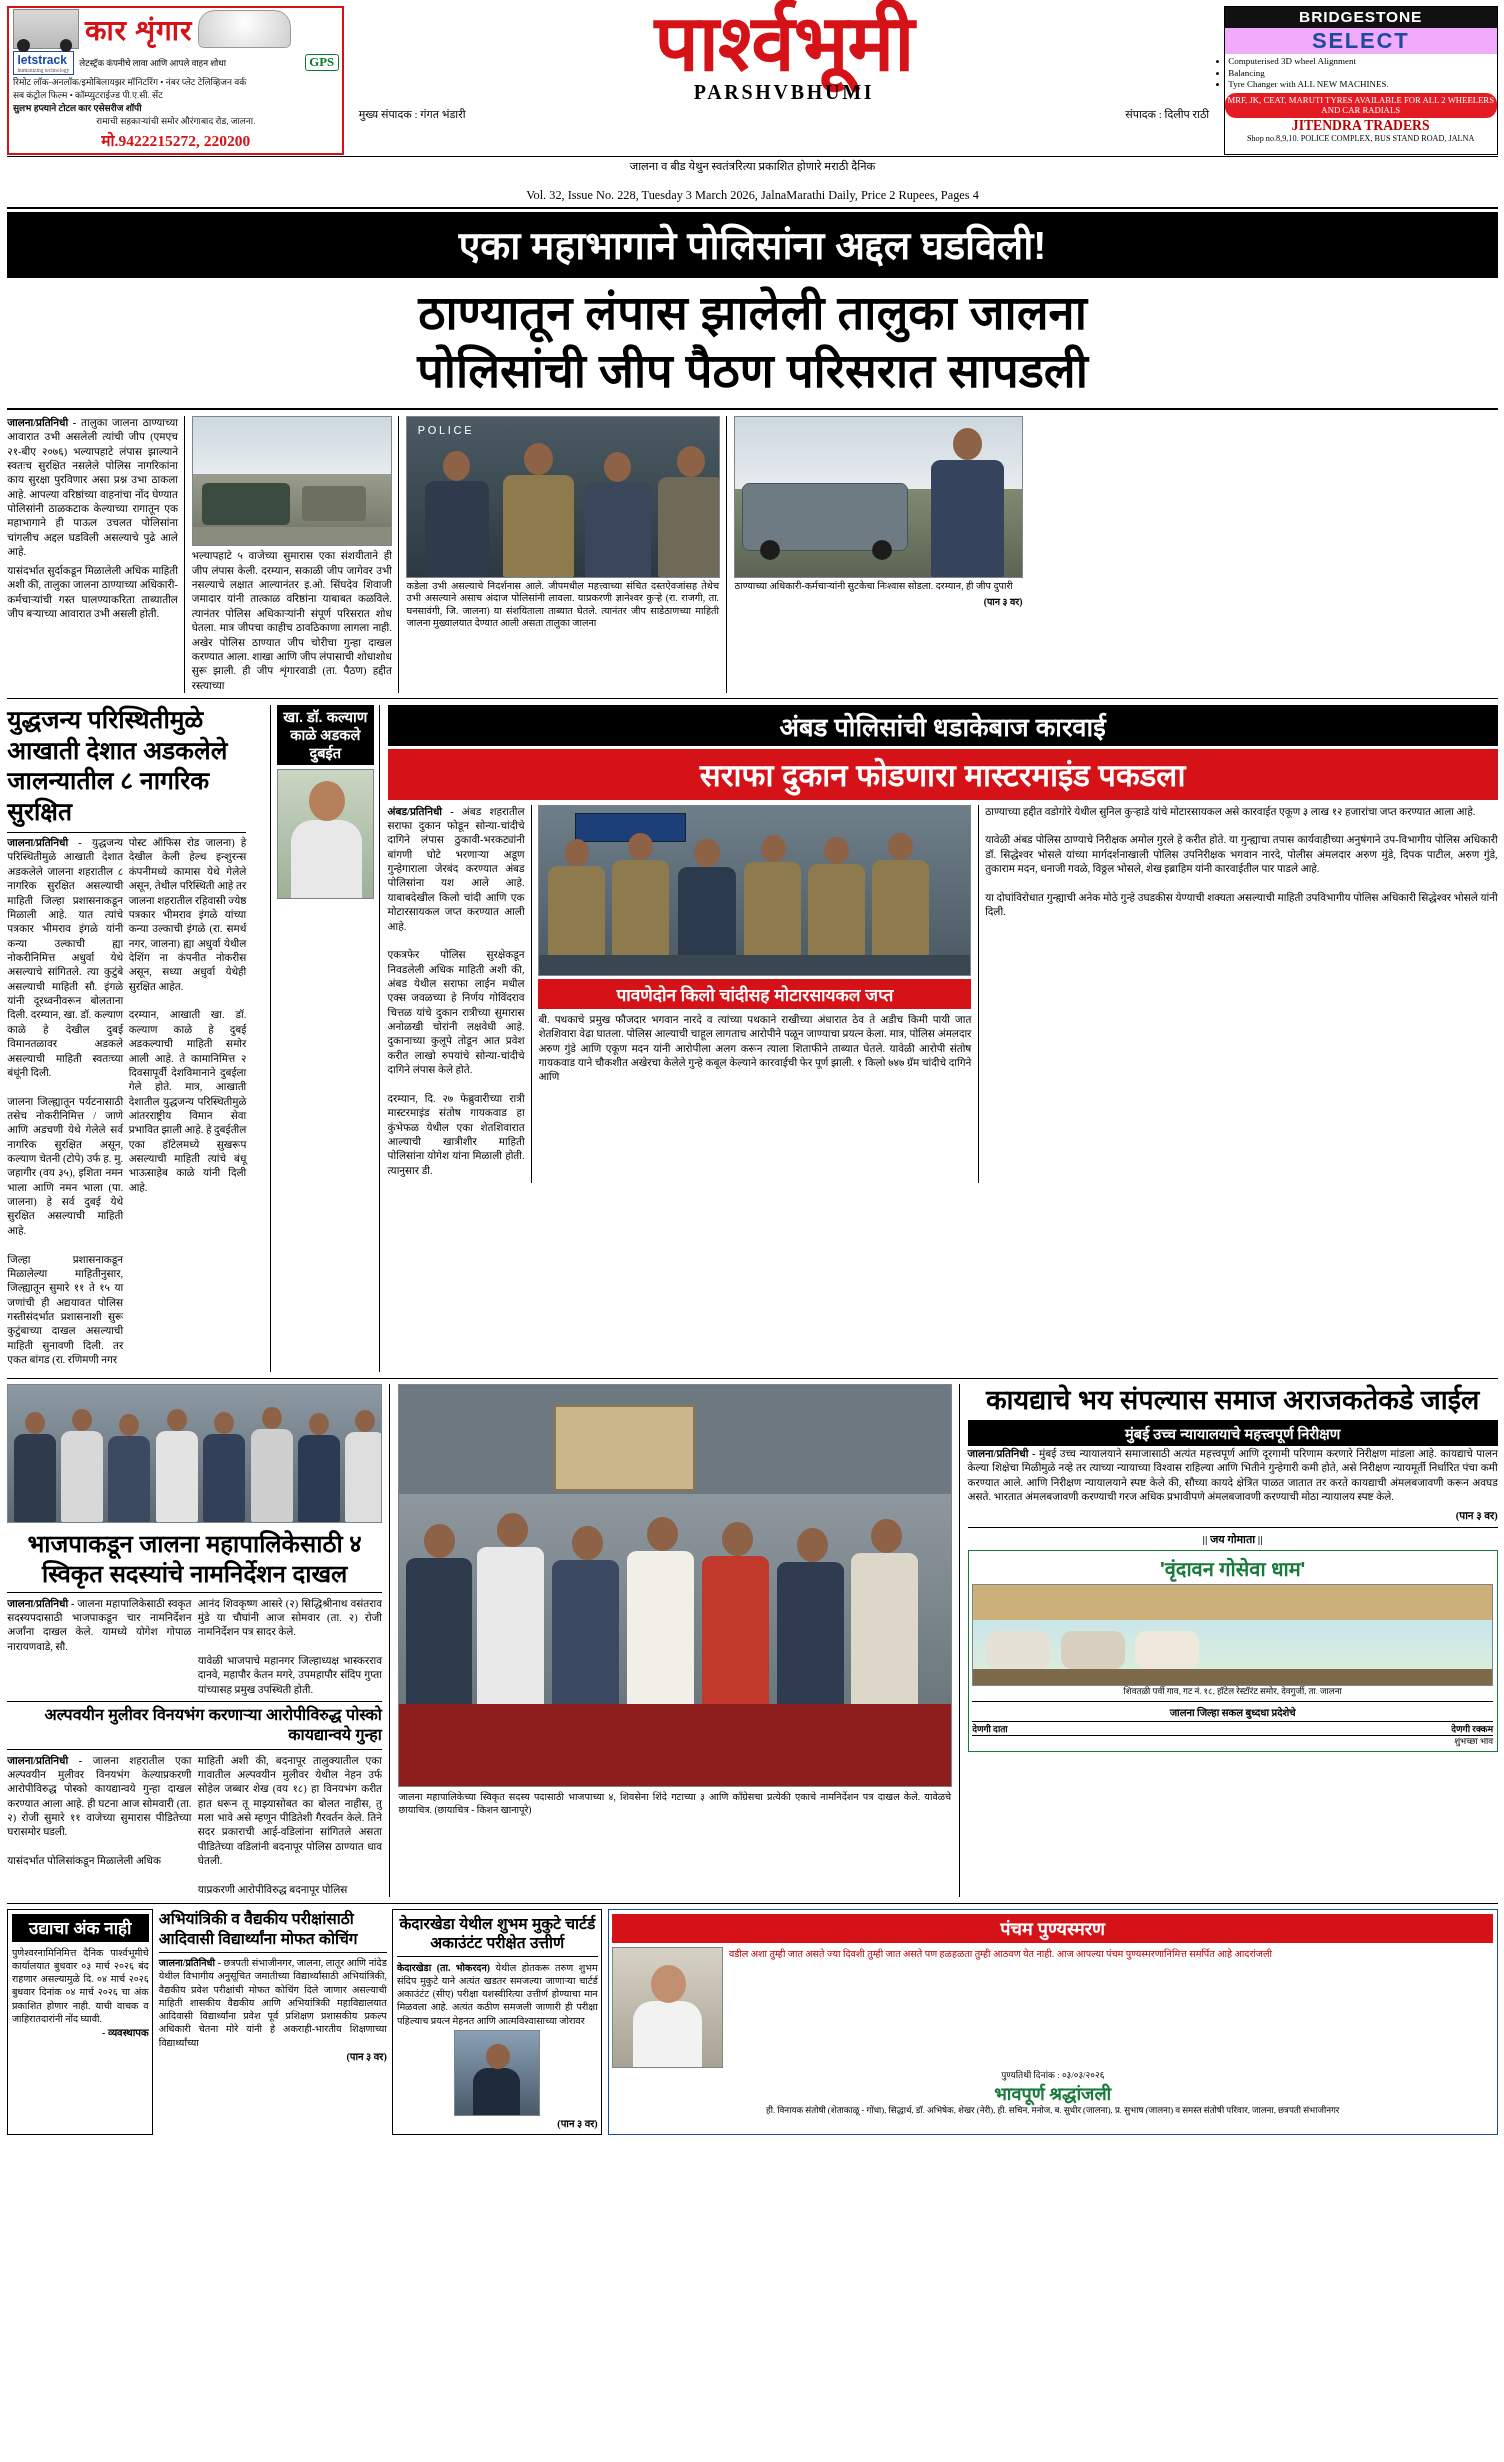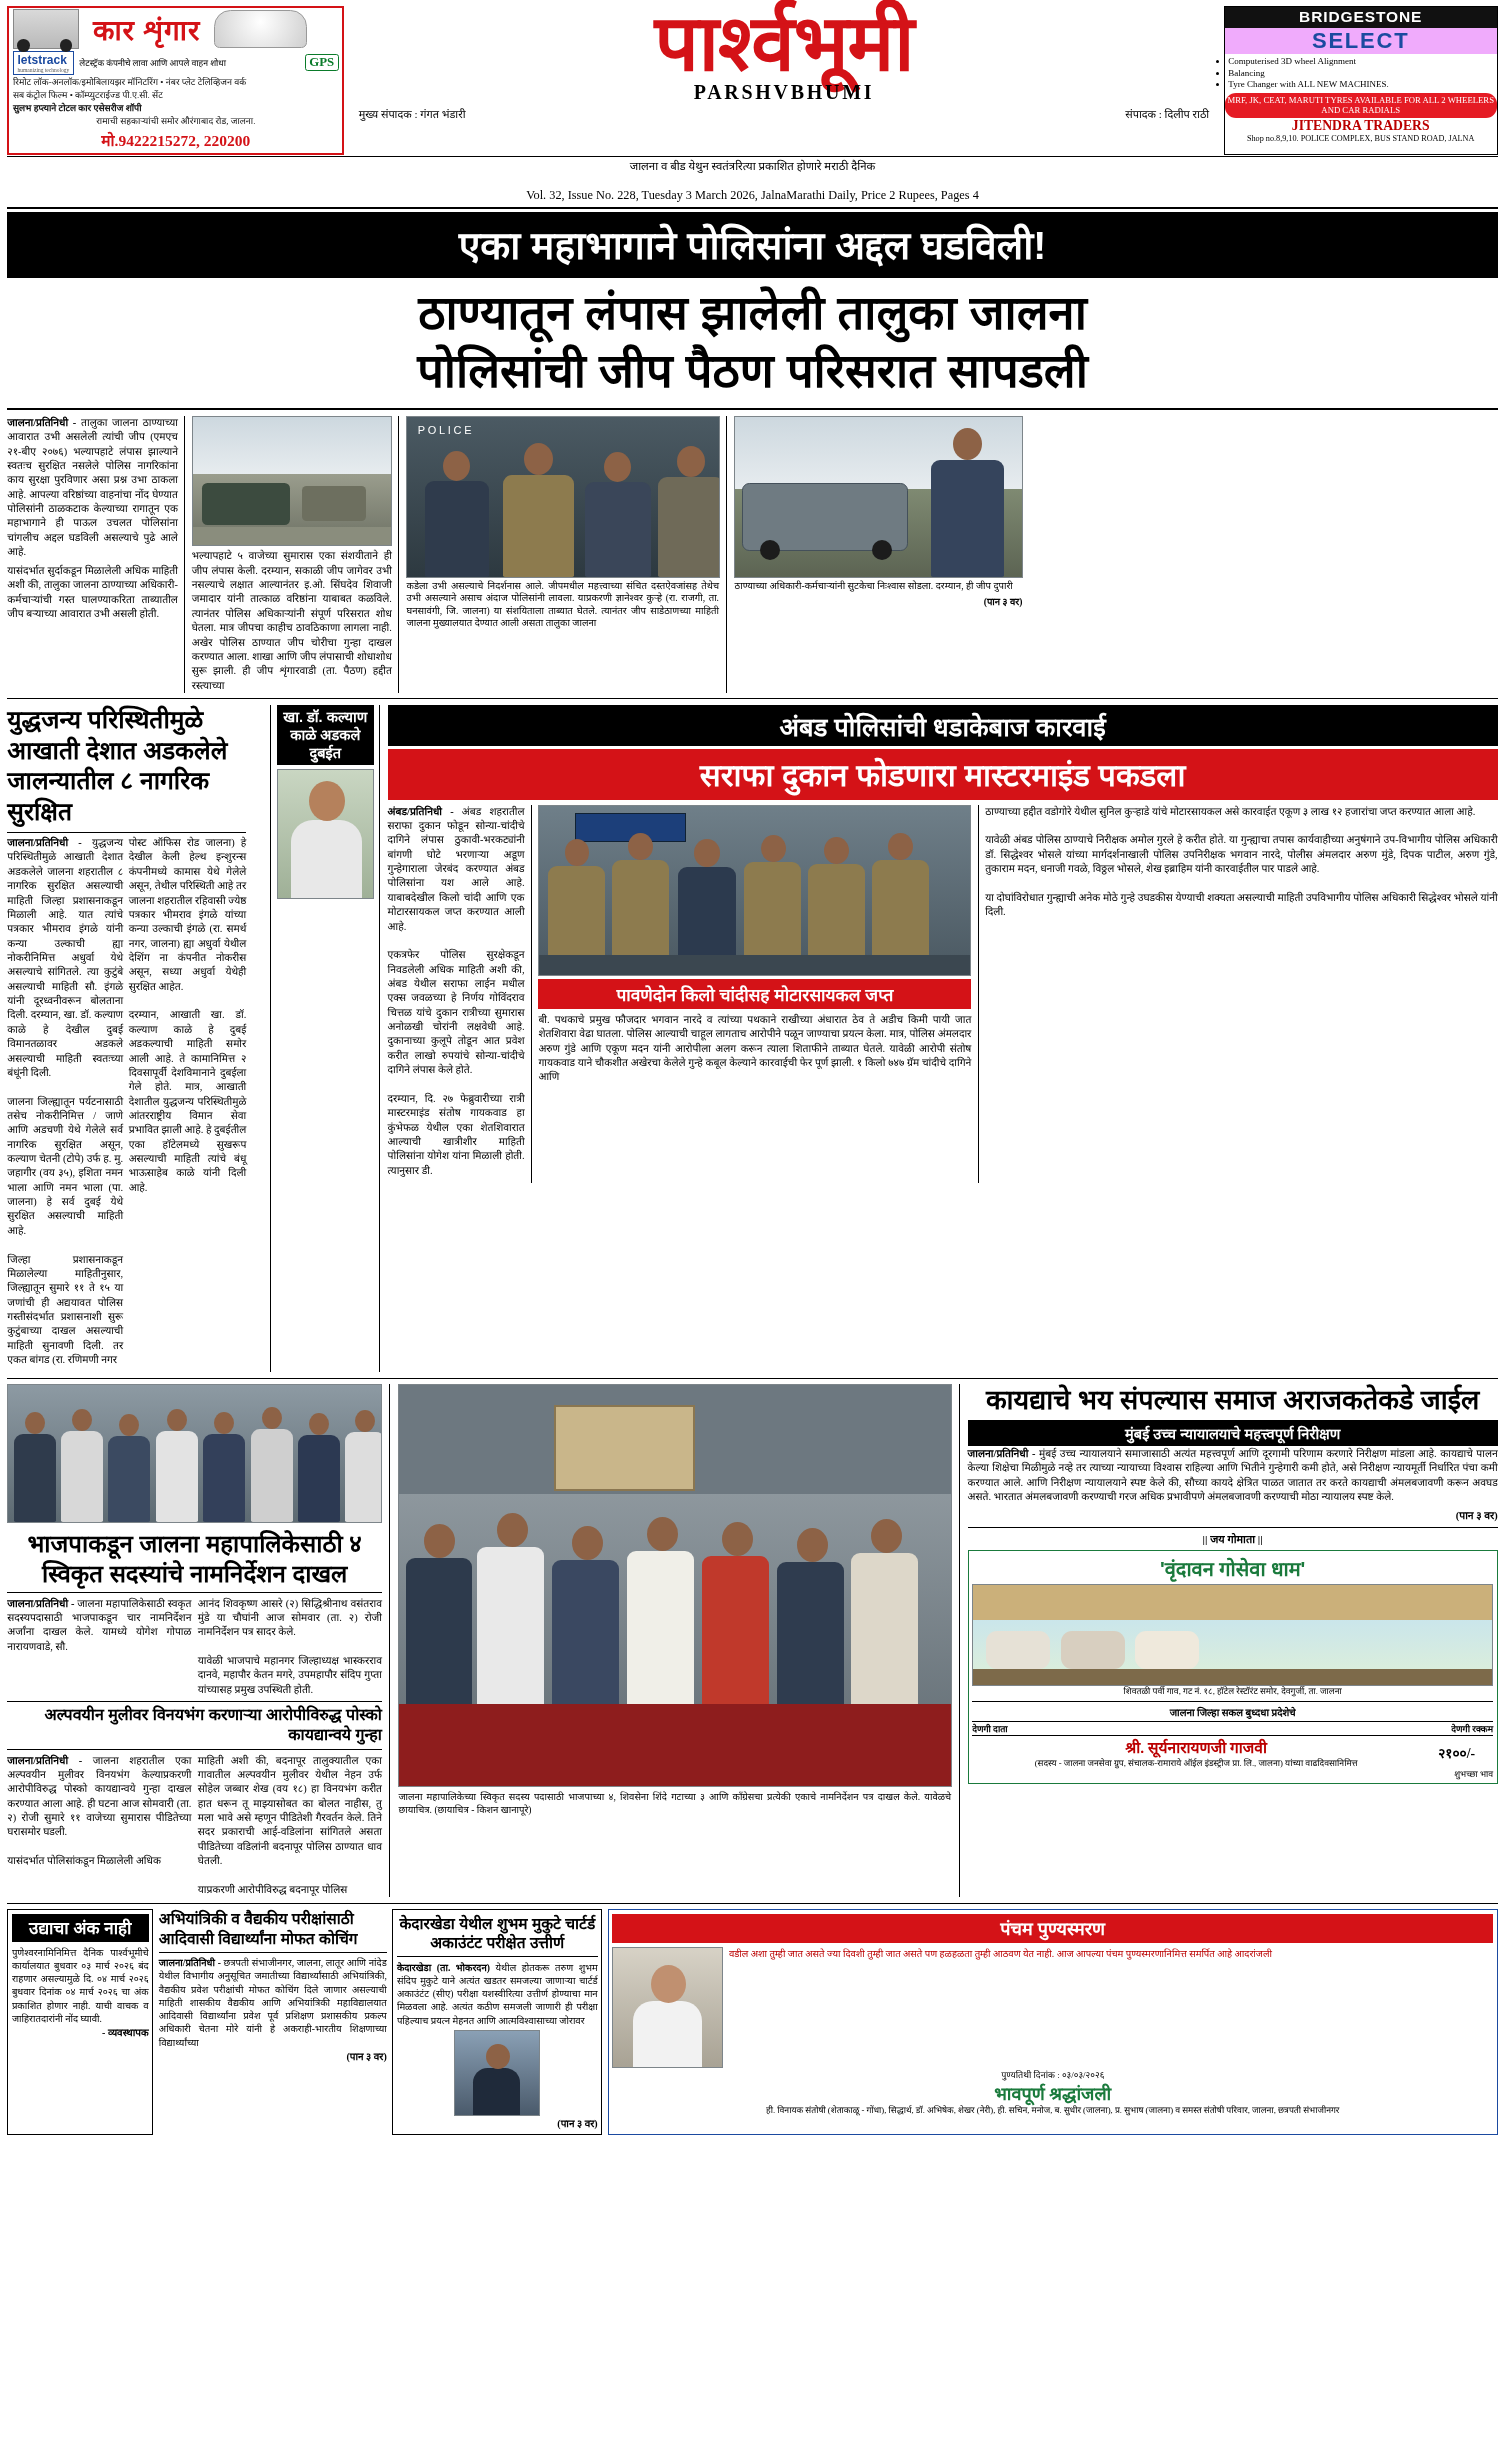--- a/index.html
+++ b/index.html
@@ -5,21 +5,21 @@
   html,body{margin:0;padding:0;background:#ffffff;}
   body{width:1505px;height:2462px;font-family:"Liberation Serif",serif;color:#000;}
   .page{position:relative;width:1505px;height:2462px;box-sizing:border-box;padding:5.5px 7.3px;}
   .row{display:flex;}
   
   .masthead{display:flex;align-items:stretch;border-bottom:1.8px solid #000;padding-bottom:1.8px;}
   .ad-left{width:337px;border:2.7px solid #d41217;box-sizing:border-box;padding:1.8px 3.6px;display:flex;flex-direction:column;gap:1.8px;}
   .ad-left .ttl{font-size:28px;font-weight:bold;color:#d41217;text-align:center;letter-spacing:0.9px;font-family:"Liberation Sans",sans-serif;}
   .ad-left .sub{font-size:9px;color:#111;line-height:1.25;}
   .ad-left .ph{font-size:15.5px;font-weight:bold;color:#d41217;text-align:center;}
-  .truckbox{display:flex;align-items:center;gap:14px;}
+  .truckbox{display:flex;align-items:center;gap:6px;}
   .truck{width:64px;height:38px;background:linear-gradient(#d9d9d9,#b9b9b9);border:0.9px solid #888;position:relative;}
   .truck:after{content:"";position:absolute;left:3.6px;bottom:-3.6px;width:12.8px;height:12.8px;border-radius:50%;background:#222;}
   .truck:before{content:"";position:absolute;right:5.5px;bottom:-3.6px;width:12.8px;height:12.8px;border-radius:50%;background:#222;}
   .car{width:91px;height:36px;background:radial-gradient(circle at 50% 30%,#fff,#cfcfcf);border:0.9px solid #999;border-radius:16.4px 16.4px 5.5px 5.5px;position:relative;}
   .logorow{display:flex;align-items:center;gap:5.5px;font-size:8.2px;}
   .gps{border:1.8px solid #0a7b2a;color:#0a7b2a;font-weight:bold;font-size:12.8px;padding:0 3.6px;border-radius:2.7px;}
   .nameplate{flex:1;text-align:center;padding:0 5.5px;}
   .nameplate .hindi{font-size:78px;line-height:0.95;font-weight:bold;color:#d41217;font-family:"Liberation Sans",sans-serif;letter-spacing:-0.9px;}
   .nameplate .rom{font-size:20px;font-weight:bold;letter-spacing:2.7px;margin-top:1.8px;}
   .edline{display:flex;justify-content:space-between;font-size:11px;margin-top:1.8px;padding:0 9px;}
@@ -358,27 +358,20 @@
           <div style="position:absolute;left:162px;bottom:16.4px;width:64px;height:38px;background:#efe9dc;border-radius:11px;"></div>
           <div style="position:absolute;left:0;right:0;bottom:0;height:16.4px;background:#7d6a4a;"></div>
         </div>
         <div class="smallcap" style="text-align:center;">शिवतळी पर्वी गाव, गट नं. १८, हॉटेल रेस्टॉरंट समोर, देवगुर्जी, ता. जालना</div>
         <div class="thinrule"></div>
         <div style="text-align:center;font-size:10px;font-weight:bold;">जालना जिल्हा सकल बुध्दधा प्रदेशेचे</div>
         <div class="row" style="font-size:9px;font-weight:bold;justify-content:space-between;border-top:0.9px solid #000;border-bottom:0.9px solid #000;margin-top:1.8px;">
           <span>देणगी दाता</span>
           <span>देणगी रक्कम</span>
         </div>
-        <div class="row" style="justify-content:space-between;align-items:center;">
-          <div style="flex:1;">
-            <div style="text-align:center;font-size:15.5px;font-weight:bold;color:#b00;">श्री. सूर्यनारायणजी गाजवी</div>
-            <div class="smallcap" style="text-align:center;">(सदस्य - जालना जनसेवा ग्रुप, संचालक-रामाराये ऑईल इंडस्ट्रीज प्रा. लि., जालना) यांच्या वाढदिवसानिमित्त</div>
-          </div>
-          <div style="width:73px;text-align:center;font-size:13.7px;font-weight:bold;">२१००/-</div>
-        </div>
         <div class="smallcap" style="text-align:right;">शुभच्छा भाव</div>
       </div>
     </div>
   </div>
 
   <div class="rule"></div>
 
   <div class="row">
     <div class="col boxed" style="width:146px;margin-right:5.5px;">
       <div class="blackband" style="font-size:17px;padding:2.7px 1.8px;">उद्याचा अंक नाही</div>

